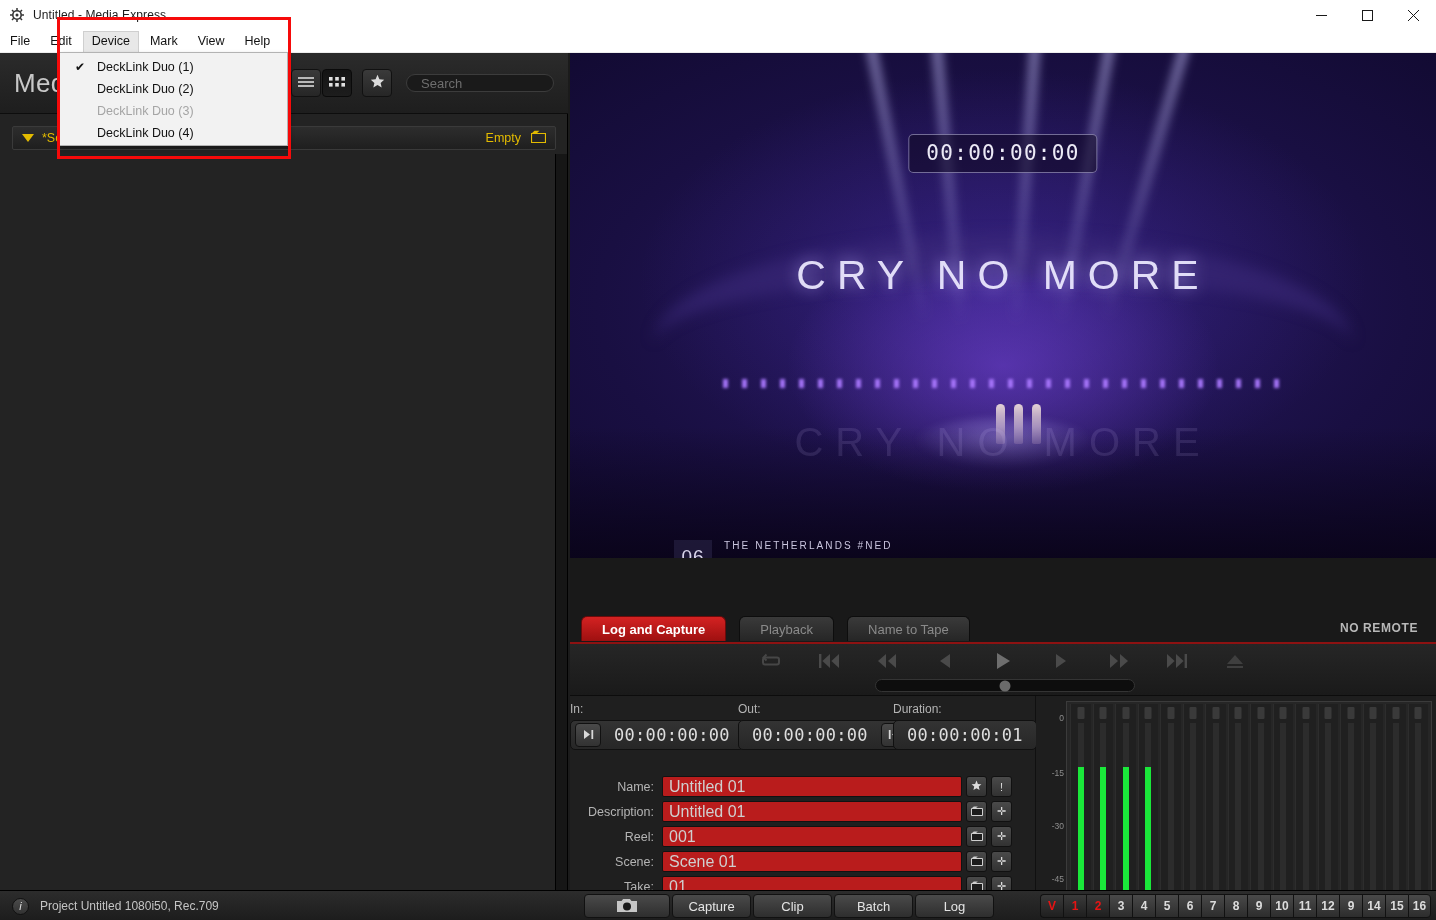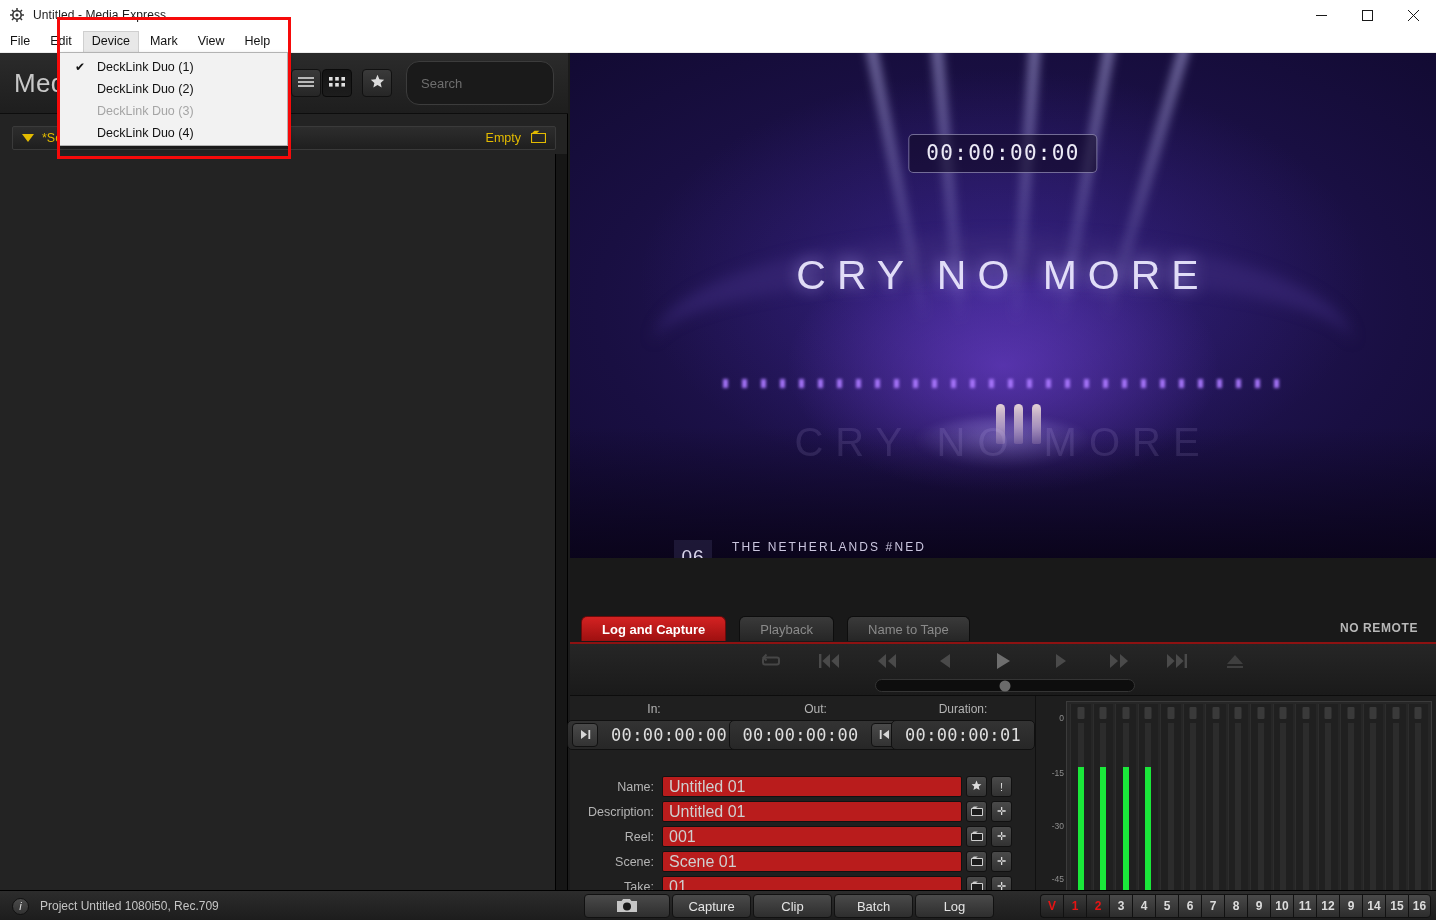--- a/index.html
+++ b/index.html
@@ -97,21 +97,21 @@
   .icon-btn {
     width: 30px; height: 28px; border-radius: 4px;
     background: linear-gradient(#3a3a3a, #262626); border: 1px solid #111;
     display: flex; align-items: center; justify-content: center;
     margin-left: 1px;
   }
   .icon-btn.sel { background: linear-gradient(#141414, #1d1d1d);
     border-color: #0a0a0a; }
   .icon-btn.gap { margin-left: 10px; }
   .search-box {
-    width: 148px; height: 44px; margin-left: 14px; border-radius: 13px;
+    width: 148px; height: 18px; margin-left: 14px; border-radius: 13px;
     background: #1a1a1a; border: 1px solid #3c3c3c;
     display: flex; align-items: center; padding-left: 14px;
     font-size: 13px; color: #6e6e6e;
   }
   .bin-row {
     position: absolute; left: 12px; top: 73px; width: 544px; height: 24px;
     background: linear-gradient(#2d2d2d, #1f1f1f);
     border: 1px solid #3a3a3a; border-radius: 2px;
     display: flex; align-items: center; padding: 0 9px;
   }
@@ -189,21 +189,21 @@
     font-weight: 300; transform: translateY(-50%);
   }
   .pv-lower { position: absolute; left: 104px; top: 487px;
     display: flex; align-items: flex-start; }
   .pv-num {
     width: 38px; height: 34px; background: rgba(40,35,70,.62);
     display: flex; align-items: center; justify-content: center;
     font-size: 19px; color: #d8d4ea; letter-spacing: 1px;
   }
   .pv-country {
-    margin-left: 20px; font-size: 12px; letter-spacing: 2.1px;
+    margin-left: 12px; font-size: 10px; letter-spacing: 2.1px;
     color: #cbc6df;
   }
   .pv-tc {
     position: absolute; left: 50%; top: 81px; transform: translateX(-50%);
     padding: 6px 17px 7px; border-radius: 5px;
     background: rgba(16,10,34,.55); border: 1px solid rgba(190,185,225,.55);
     font-size: 21px; color: #eceaf6; letter-spacing: 1.3px;
     font-family: "DejaVu Sans Mono", monospace;
   }
 
@@ -252,21 +252,21 @@
     border-radius: 50%; background: #6a6a6a; transform: translate(-50%,-50%);
   }
 
   
   .logpanel {
     position: absolute; left: 570px; top: 643px; width: 466px; height: 247px;
     background: #1f1f1f; border-right: 1px solid #101010;
   }
   .io-row { position: absolute; left: 0; top: 6px; width: 466px;
     display: flex; }
-  .io-group { display: flex; flex-direction: column; align-items: center; }
+  .io-group { display: flex; flex-direction: column; align-items: flex-start; }
   .io-label { font-size: 12px; color: #b4b4b4; margin-bottom: 4px; }
   .io-field {
     height: 30px; border-radius: 5px; display: flex; align-items: center;
     background: linear-gradient(#333, #272727); border: 1px solid #101010;
     padding: 0 2px;
   }
   .io-tc {
     font-size: 17px; color: #ddd; padding: 0 11px;
     font-family: "DejaVu Sans Mono", monospace; letter-spacing: .3px;
   }

